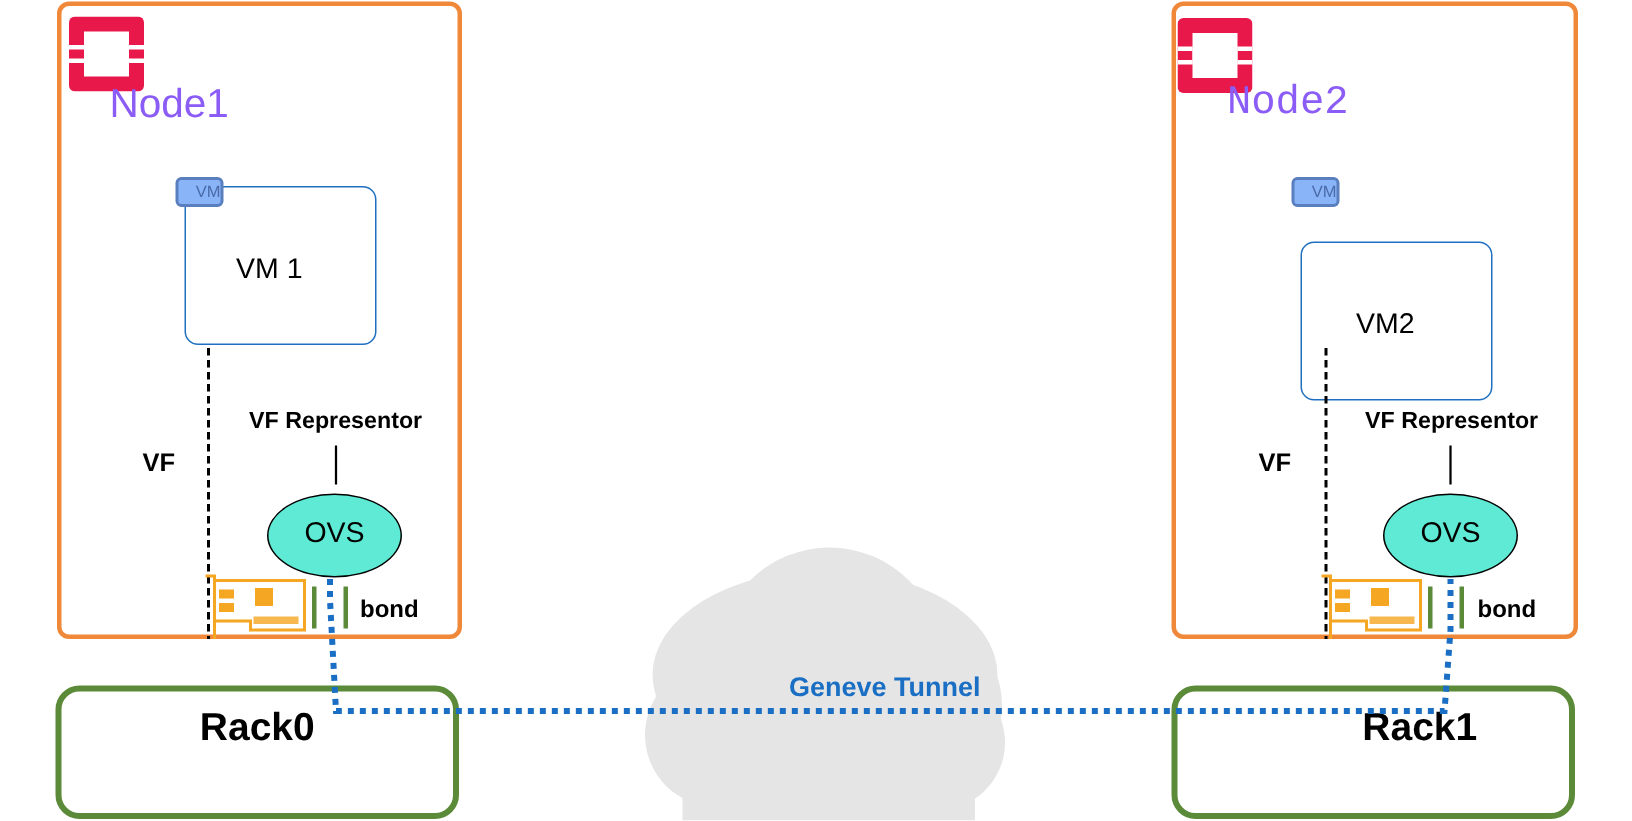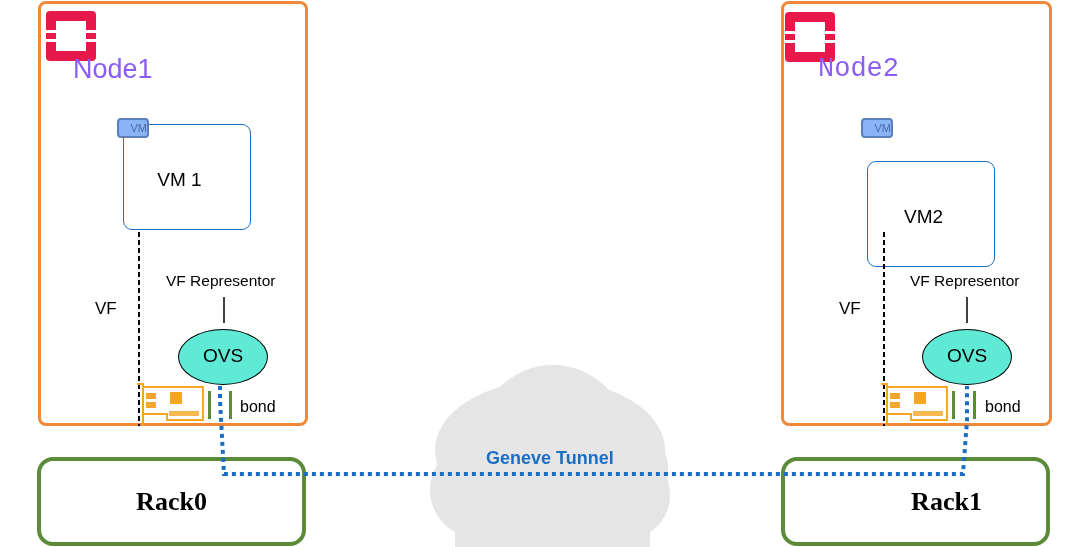--- a/index.html
+++ b/index.html
@@ -3,25 +3,25 @@
 <meta charset="utf-8">
 <style>
   html, body { margin:0; padding:0; background:#ffffff; }
   body { width:1088px; height:547px; position:relative; overflow:hidden; font-family:"Liberation Sans", sans-serif; }
   .node { position:absolute; border:3px solid #f0883a; border-radius:8px; background:#fff; box-sizing:border-box; }
   .node-title { position:absolute; font-size:27px; color:#8b5cf6; width:200px; text-align:left; }
   .logo { position:absolute; width:50px; height:50px; }
   .vm-box { position:absolute; width:128px; height:106px; border:1.5px solid #1f70c1; border-radius:9px; box-sizing:border-box; background:#fff;padding-left:37px; }
   .vm-badge { position:absolute; width:32px; height:20px; background:#8ab4f8; border:2px solid #5a7fbf; border-radius:4px; box-sizing:border-box; font-size:11px; color:#4a6aa8; text-align:right; line-height:16px; }
   .vm-label { position:absolute; width:113px; text-align:center; font-size:19px; color:#000; }
-  .bold-label { position:absolute; font-weight:normal; color:#000; }
+  .bold-label { position:absolute; font-weight:bold; color:#000; }
   .ovs { position:absolute; width:90px; height:56px; border:1.3px solid #000; border-radius:50%; box-sizing:border-box; background:#5eead4; text-align:center; line-height:52px; font-size:19px; }
   .rack { position:absolute; width:269px; height:89px; border:4px solid #5b8a38; border-radius:16px; box-sizing:border-box; background:#fff; }
-  .rack-label { position:absolute; width:100%; top:26px; text-align:center; font-size:26px; font-weight:bold; color:#000;font-family:Liberation Serif, serif; }
-  .tunnel-label { position:absolute; font-weight:bold; color:#1a6fc4; font-size:18px; }
+  .rack-label { position:absolute; width:100%; top:8px; text-align:center; font-size:26px; font-weight:bold; color:#000; }
+  .tunnel-label { position:absolute; font-weight:bold; color:#1a6fc4; font-size:18px;margin-left:40px; }
   svg.overlay { position:absolute; left:0; top:0; }
 </style>
 </head>
 <body>
 
 <svg class="overlay" width="1088" height="547">
   <g fill="#e5e5e5">
     <ellipse cx="550" cy="450" rx="115" ry="70"></ellipse>
     <circle cx="553" cy="440" r="75"></circle>
     <circle cx="495" cy="470" r="55"></circle>

